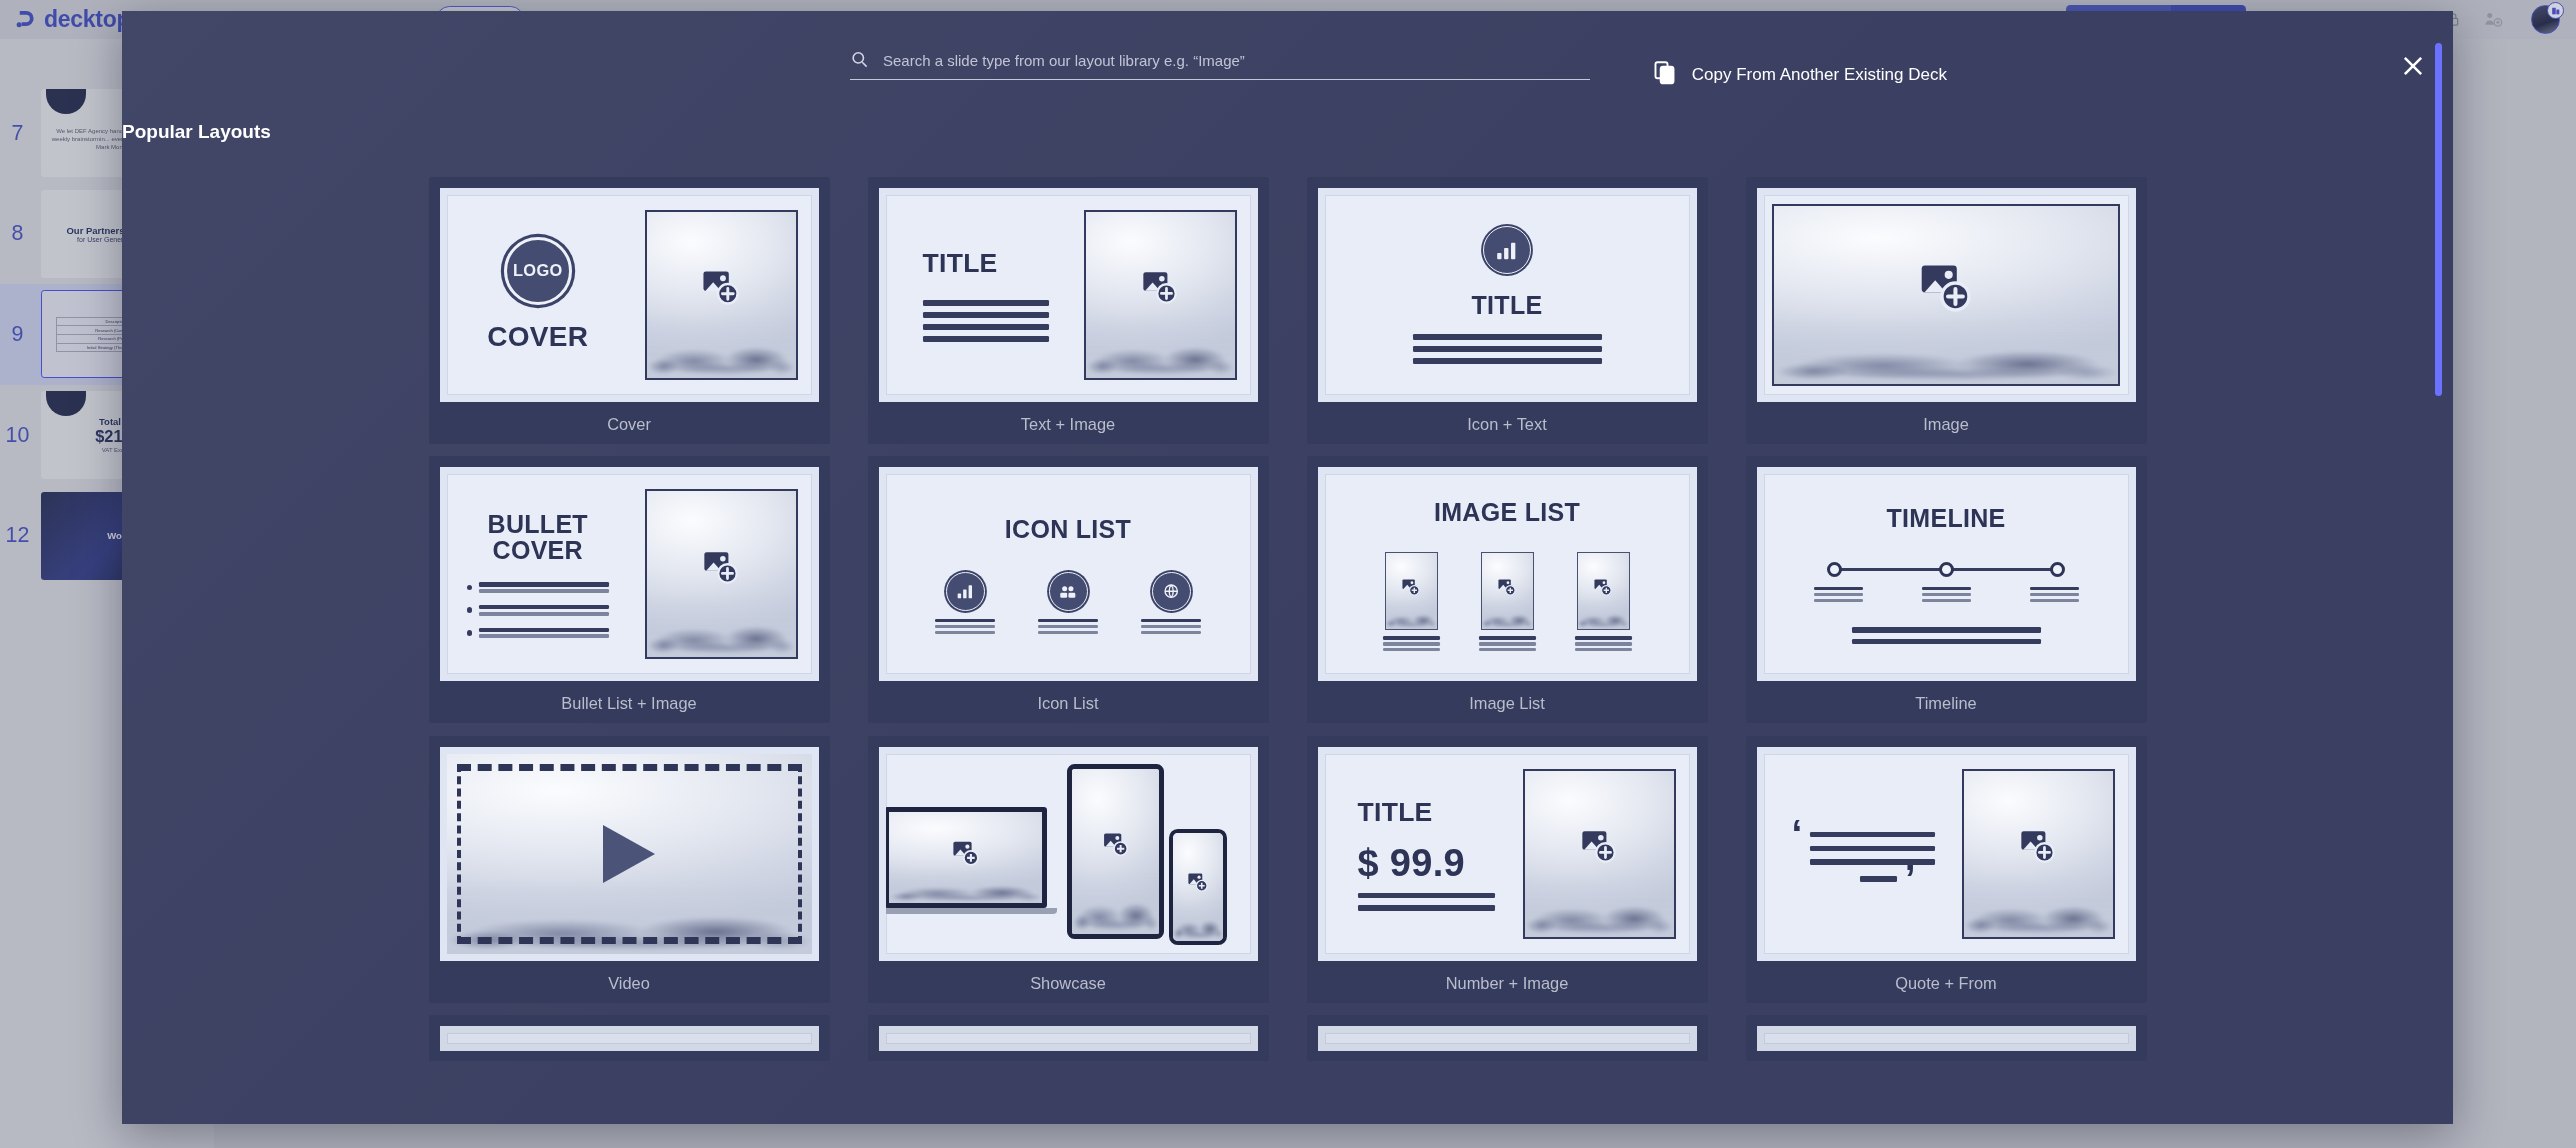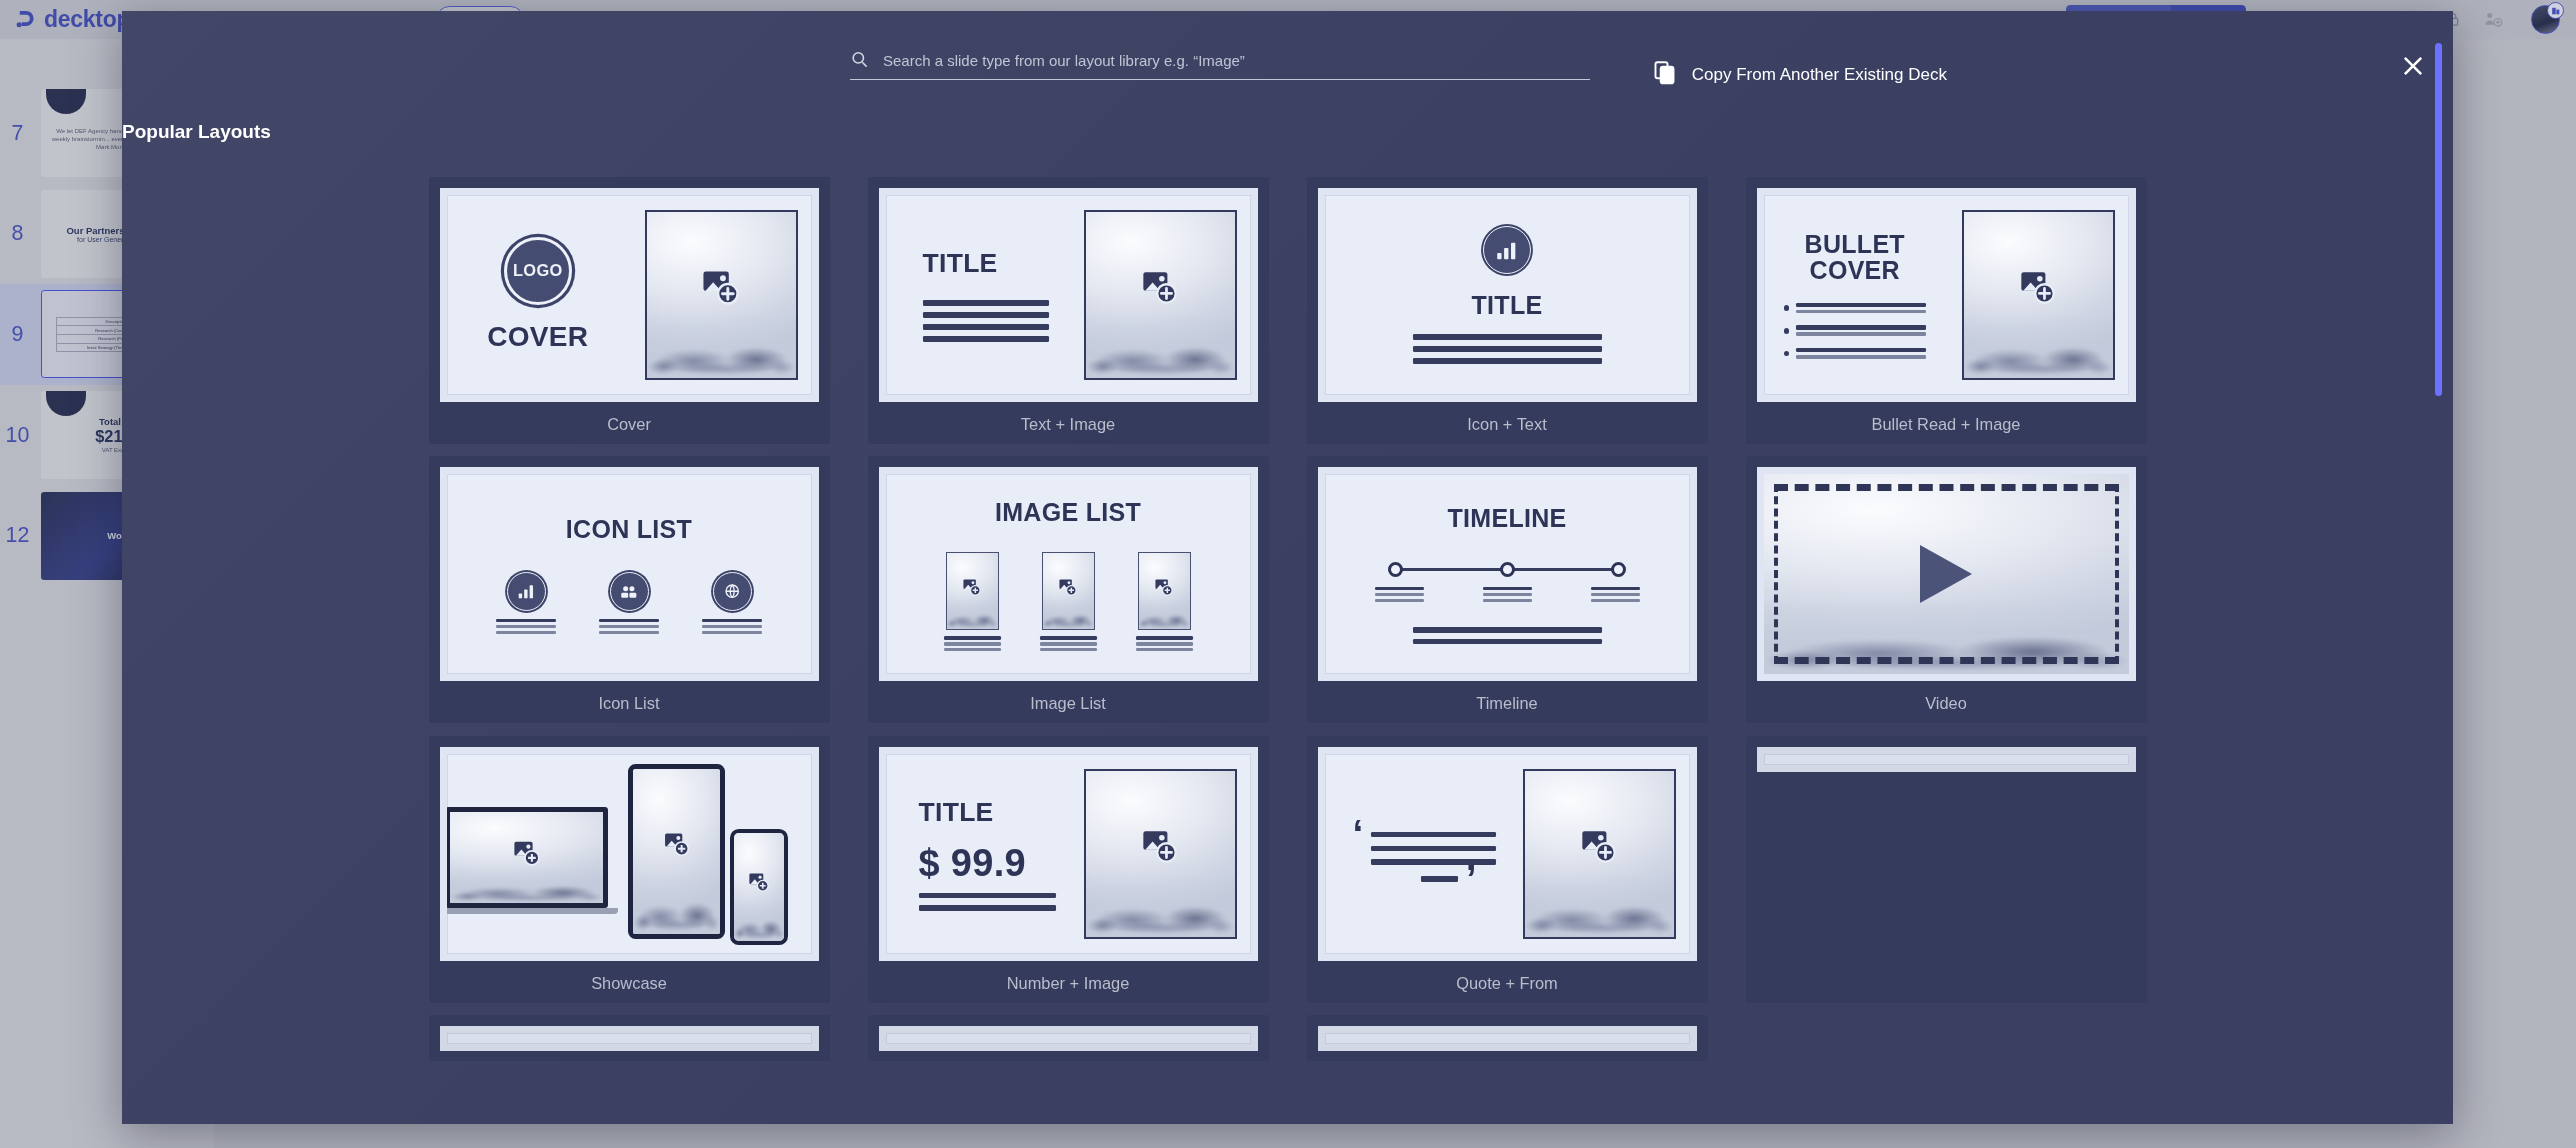--- a/index.html
+++ b/index.html
@@ -458,20 +458,38 @@
           <div style="margin-top:14px;display:flex;flex-direction:column;gap:6.3px;width:189px;">
             <div class="bar"></div>
             <div class="bar"></div>
             <div class="bar"></div>
           </div>
         </div>
       </div>
       <div class="card-label">Icon + Text</div>
     </div>
 
+    <div class="card">
+      <div class="thumbframe">
+        <div style="position:absolute;inset:8.8px;">
+          <div class="photo photoframe">
+            <span class="img-icon">
+              <svg width="54" height="54" viewBox="0 0 40 40" fill="#333a5e">
+                  <rect x="2" y="4" width="26" height="20" rx="2.5"></rect>
+                  <circle cx="22" cy="11" r="3" fill="#e8edf8"></circle>
+                  <path d="M4 24l8-9 8 9z" fill="#e8edf8"></path>
+                  <circle cx="27" cy="27" r="10" fill="#333a5e" stroke="#e8edf8" stroke-width="2.5"></circle>
+                  <path d="M27 21.5v11M21.5 27h11" stroke="#e8edf8" stroke-width="3" stroke-linecap="round"></path>
+                </svg>
+            </span>
+          </div>
+        </div>
+      </div>
+      <div class="card-label">Image</div>
+    </div>
 
     <div class="card">
       <div class="thumbframe">
         <div class="tf-left">
           <div class="heading" style="font-size:25px;text-align:center;line-height:1.05;max-width:145px;">BULLET COVER</div>
           <div style="margin-top:19px;display:flex;flex-direction:column;gap:12px;width:142px;">
             <div style="display:flex;align-items:center;gap:7px;">
               <span style="width:5.7px;height:5.7px;border-radius:50%;background:#353c5e;flex:none;"></span>
               <span style="flex:1;display:flex;flex-direction:column;gap:2.5px;">
                   <span class="bar" style="height:4.4px;"></span>
@@ -501,21 +519,21 @@
                   <rect x="2" y="4" width="26" height="20" rx="2.5"></rect>
                   <circle cx="22" cy="11" r="3" fill="#e8edf8"></circle>
                   <path d="M4 24l8-9 8 9z" fill="#e8edf8"></path>
                   <circle cx="27" cy="27" r="10" fill="#333a5e" stroke="#e8edf8" stroke-width="2.5"></circle>
                   <path d="M27 21.5v11M21.5 27h11" stroke="#e8edf8" stroke-width="3" stroke-linecap="round"></path>
                 </svg>
             </span>
           </div>
         </div>
       </div>
-      <div class="card-label">Bullet Read + Image</div>
+      <div class="card-label">Bullet List + Image</div>
     </div>
 
     <div class="card">
       <div class="thumbframe">
         <div style="position:absolute;inset:0;display:flex;flex-direction:column;align-items:center;justify-content:center;">
           <div class="heading" style="font-size:25px;">ICON LIST</div>
           <div style="margin-top:28px;display:flex;gap:43px;">
             <div style="display:flex;flex-direction:column;align-items:center;gap:7.6px;">
               <span class="icon-circle">
                   <svg width="16.4" height="15" viewBox="0 0 24 22" fill="#eef1f8">

